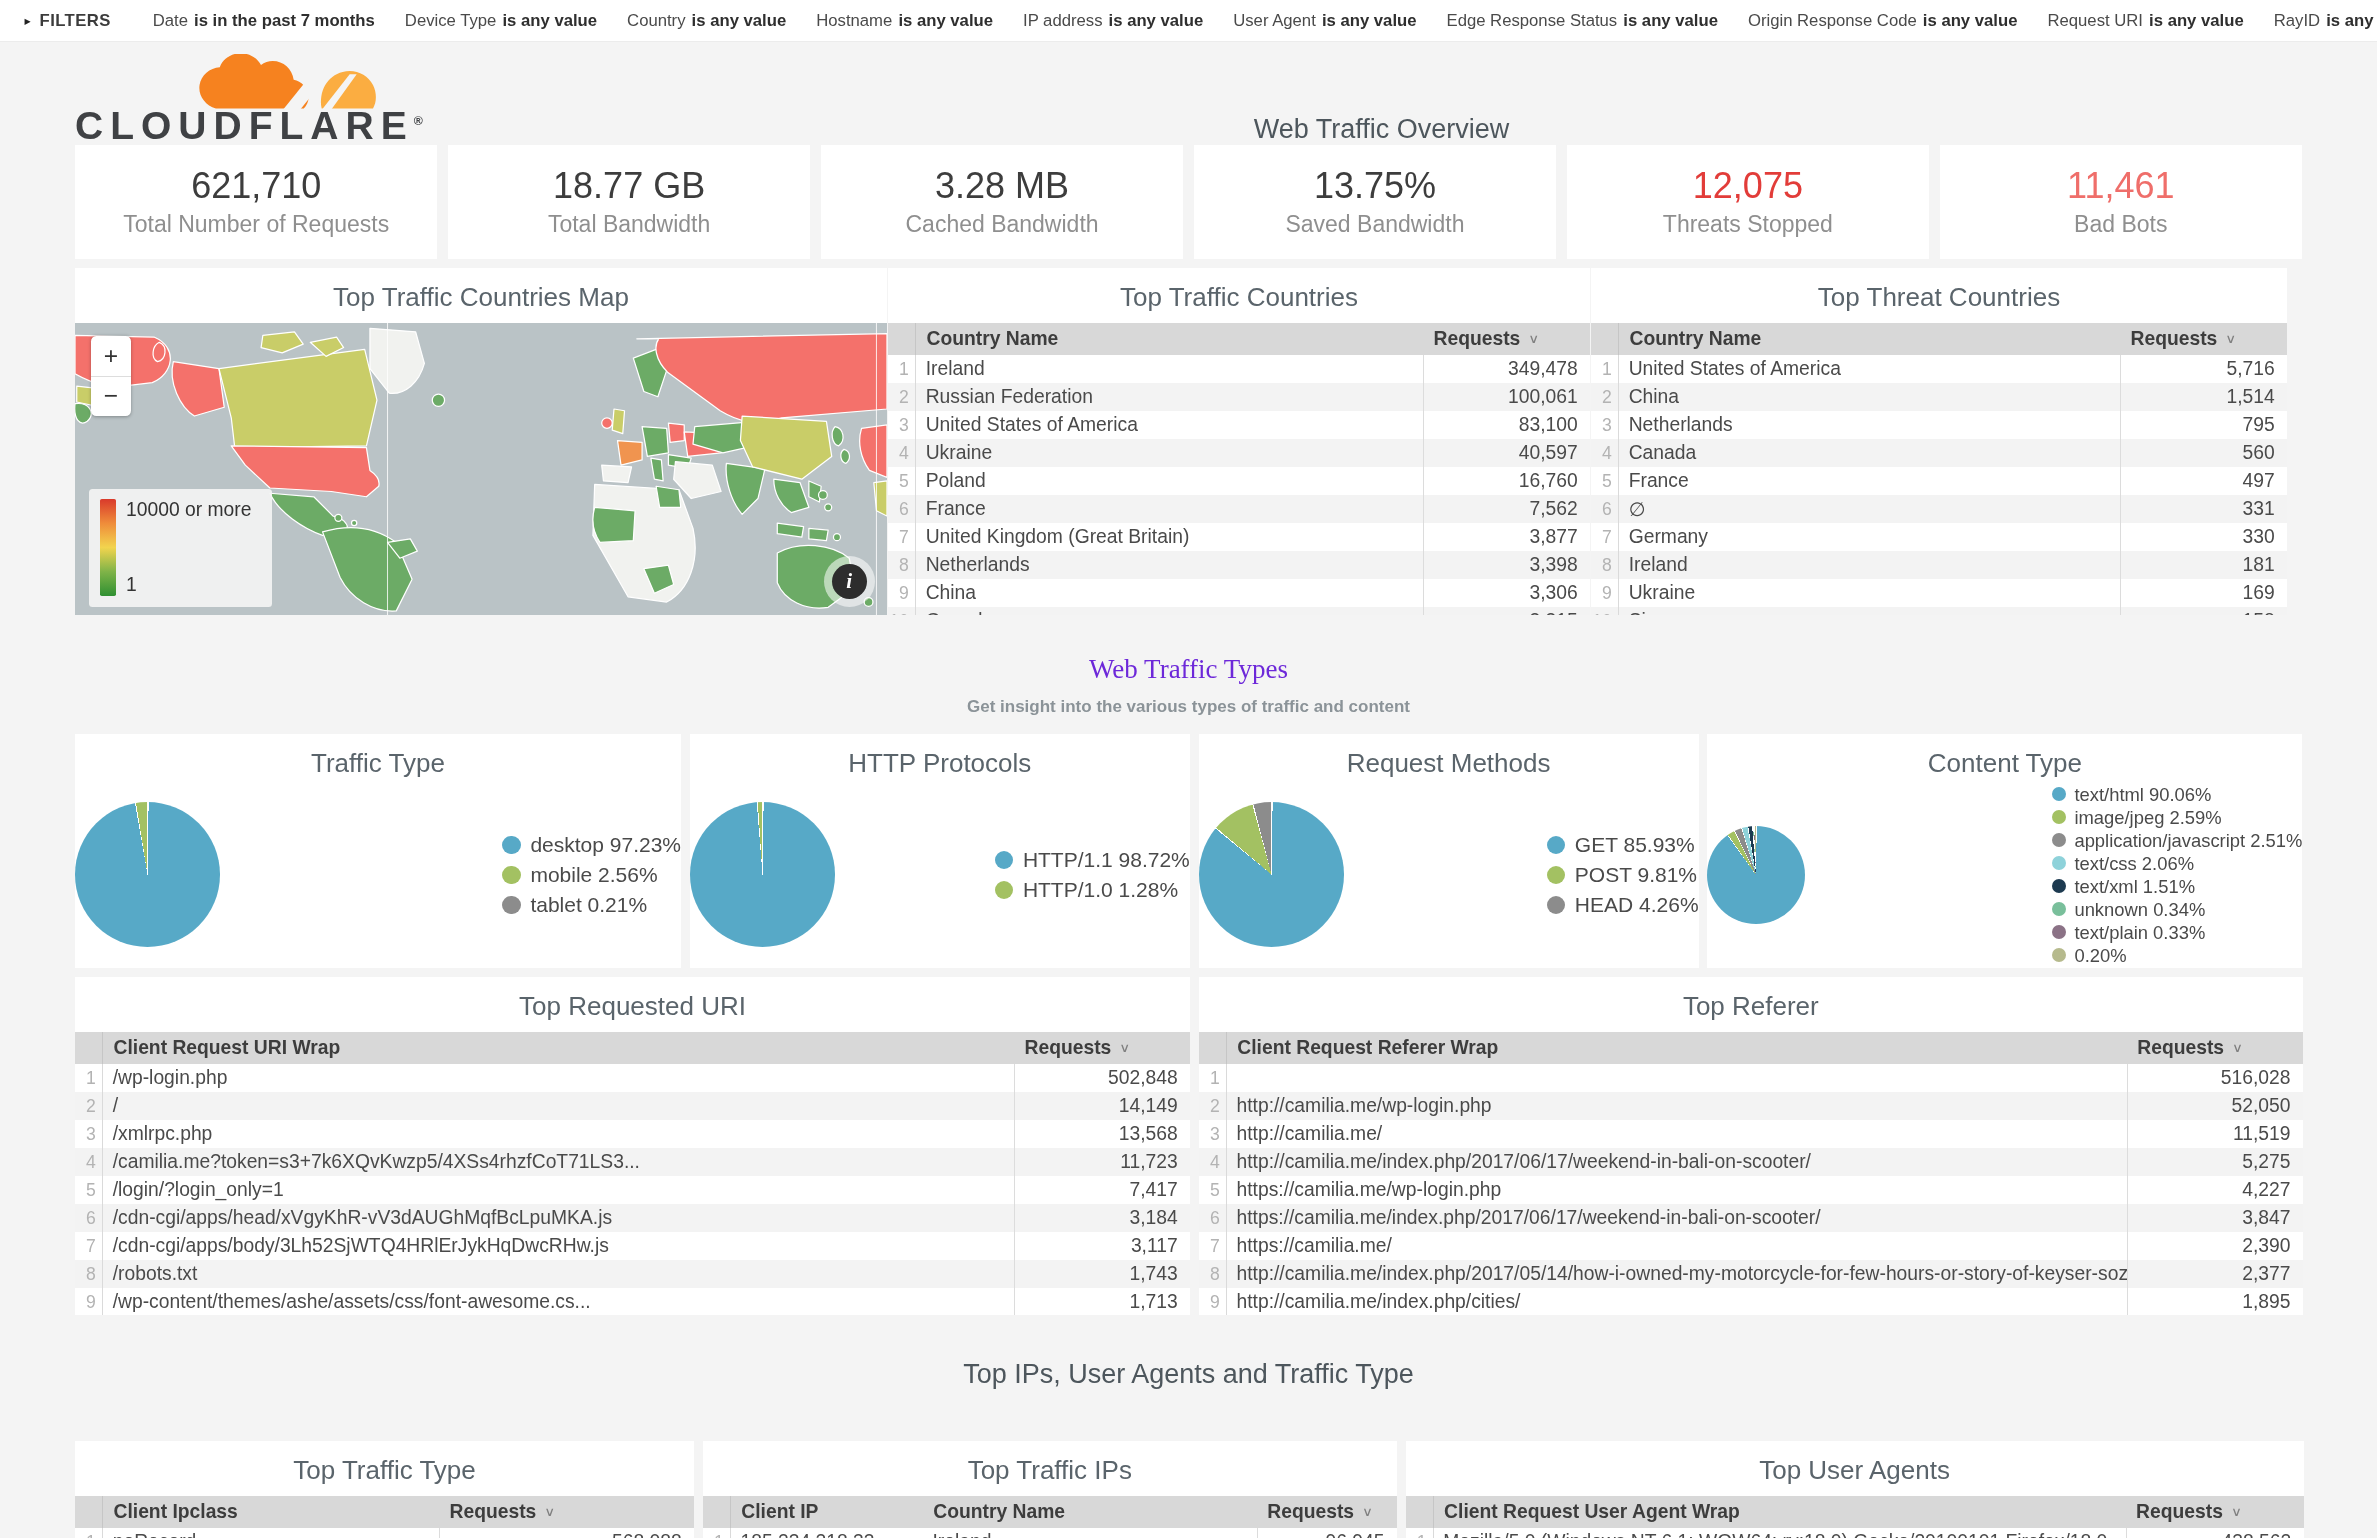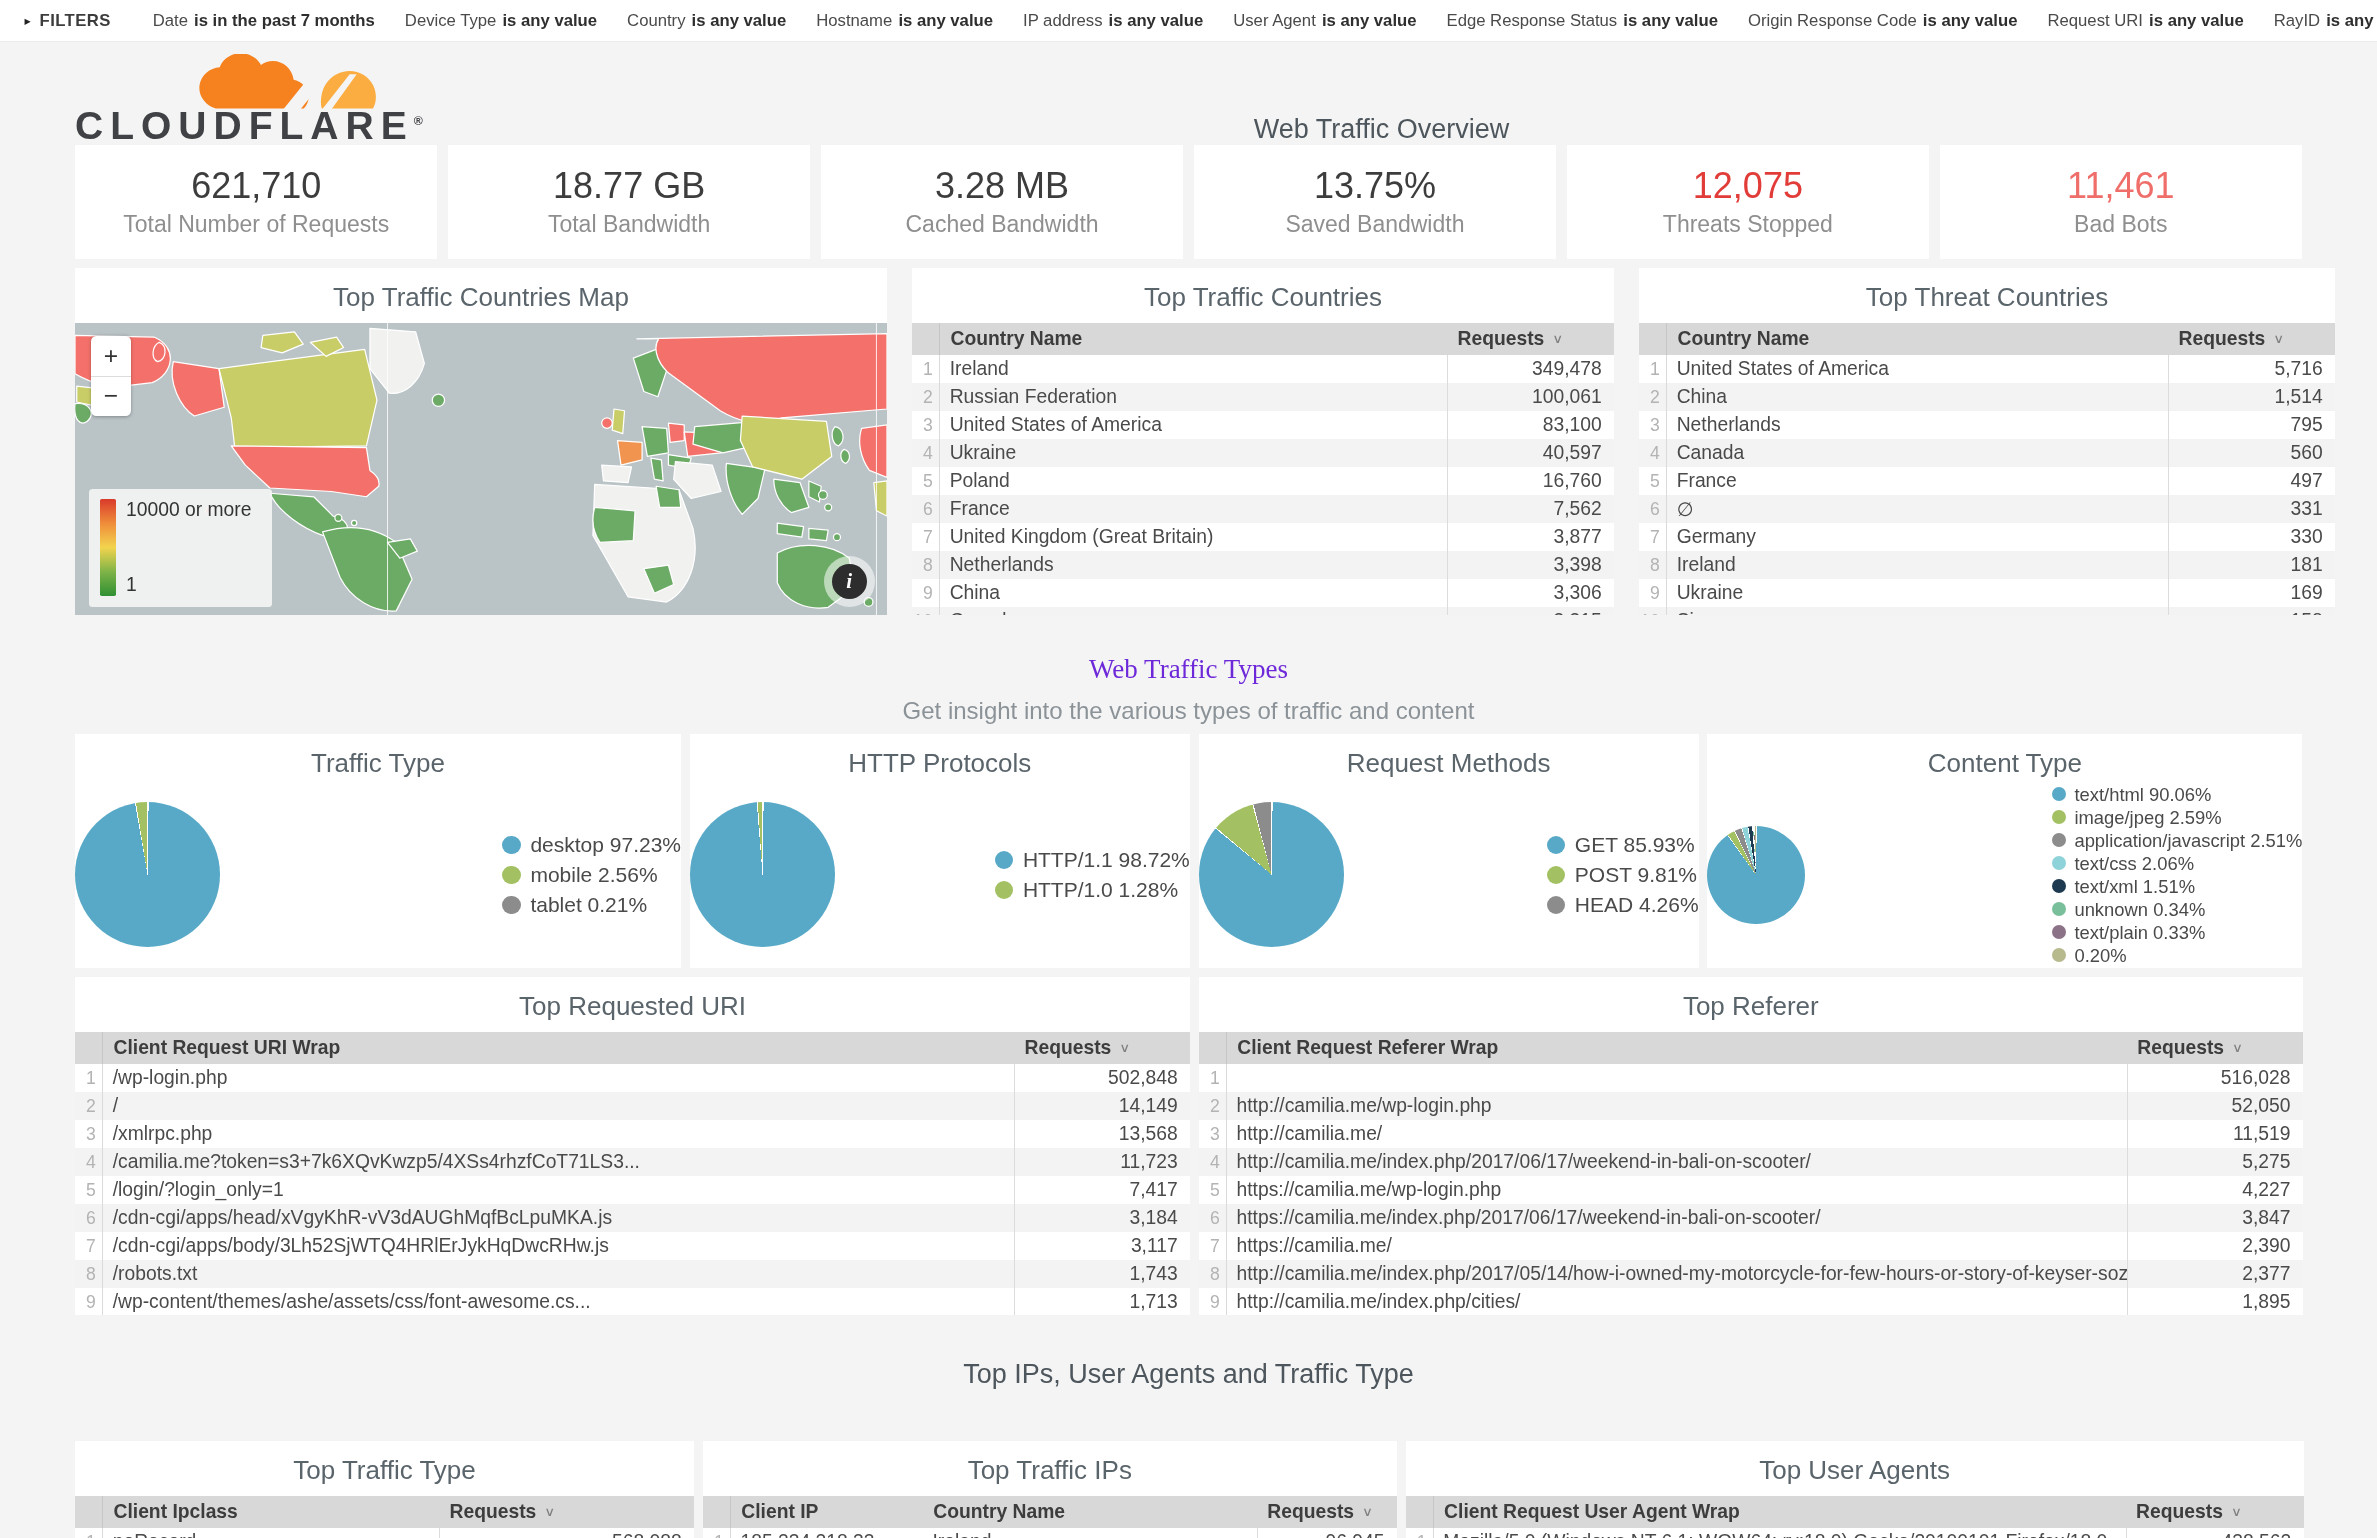--- a/index.html
+++ b/index.html
@@ -48,21 +48,21 @@
   .tr:nth-child(even){ background:#f3f3f3; }
   .td.idx,.th.idx { width:28px; }
   .td.idx { text-align:right; padding-right:6.1px; color:#b3b3b3; font-size:17.6px;
             border-right:0.9px solid #dadada; height:100%; line-height:28px; }
   .th.idx { border-right:0.9px solid #c6c6c6; height:100%; }
   .td.name { flex:1; padding-left:9.7px; white-space:nowrap; overflow:hidden; }
   .td.req { text-align:right; padding-right:12.3px; border-left:0.9px solid #dcdcdc; height:100%; line-height:28px; }
   .w190 { width:167px; } .w200 { width:176px; } .w290 { width:255px; } .w160 { width:140px; } .w203 { width:178px; }
   .w380mid { width:334px; padding-left:9.7px; white-space:nowrap; overflow:hidden; }
   
-  .row2 { display:grid; grid-template-columns:812px 702px 696px; gap:25px; margin-top:8.8px; }
+  .row2 { display:grid; grid-template-columns:812px 702px 696px; gap:1px; margin-top:8.8px; }
   .row2 .card { height:347px; }
   
   .map-wrap { position:relative; height:294px; }
   .map-wrap svg.world { display:block; }
   .zoomctl { position:absolute; left:16px; top:12.3px; width:40px; background:#fff; border-radius:5.3px;
              box-shadow:0 0.9px 3.5px rgba(0,0,0,.3); overflow:hidden; }
   .zoombtn { height:40px; display:flex; align-items:center; justify-content:center; font-size:24.6px; color:#333; cursor:pointer; }
   .zoombtn + .zoombtn { border-top:0.9px solid #ddd; }
   .maplegend { position:absolute; left:14px; bottom:10.5px; width:183px; height:118px;
                background:rgba(243,244,243,.92); border-radius:3.5px; padding:10.5px; display:flex; }
@@ -70,21 +70,21 @@
              background:linear-gradient(to bottom,#d93a2b,#ef8c3a,#f2d44e,#7fb348,#2f9032); }
   .legtexts { display:flex; flex-direction:column; justify-content:space-between; padding:0 0 0 10.5px; font-size:19.3px; color:#333; }
   .mapinfo { position:absolute; right:12.3px; bottom:10.5px; width:51px; height:51px; border-radius:50%;
              background:rgba(255,255,255,.55); display:flex; align-items:center; justify-content:center; cursor:pointer; }
   .mapinfo .inner { width:35px; height:35px; border-radius:50%; background:#2d2d2d; color:#fff;
                     font-size:21px; font-weight:bold; display:flex; align-items:center; justify-content:center;
                     font-family:"Liberation Serif", serif; font-style:italic; }
   
   .sechead { text-align:center; padding-top:39px; height:119px; }
   .sechead .t { font-size:27px; color:#6d28d9;font-family:Liberation Serif, serif; }
-  .sechead .s { font-size:24px; color:#8b9398; margin-top:12.3px; }
+  .sechead .s { font-size:17px; color:#8b9398; margin-top:12.3px;font-weight:bold; }
   
   .pies { display:grid; grid-template-columns:606px 500px 500px 595px; gap:8.8px; }
   .pies .card { height:234px; }
   .pie-body { display:flex; align-items:center; justify-content:space-between; gap:37px; height:171px; }
   .pie { border-radius:50%; }
   .pie.big { width:145px; height:145px; }
   .pie.small { width:98px; height:98px; }
   .legend { display:flex; flex-direction:column; justify-content:center; }
   .leg-item { display:flex; align-items:center; font-size:21px; color:#4a4a4a; line-height:30px; cursor:pointer; }
   .legend.dense .leg-item { font-size:18.4px; line-height:23px; }

